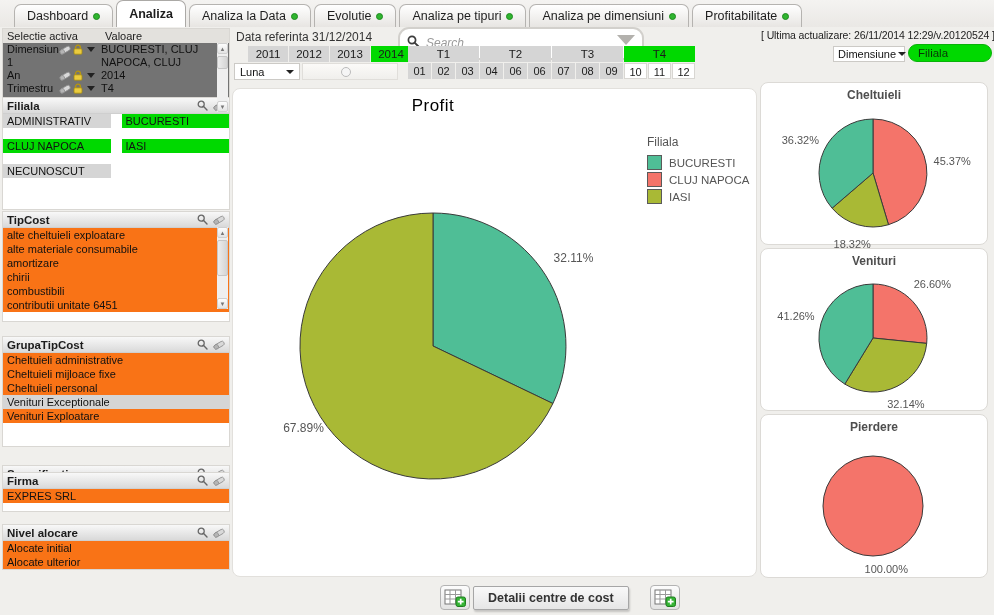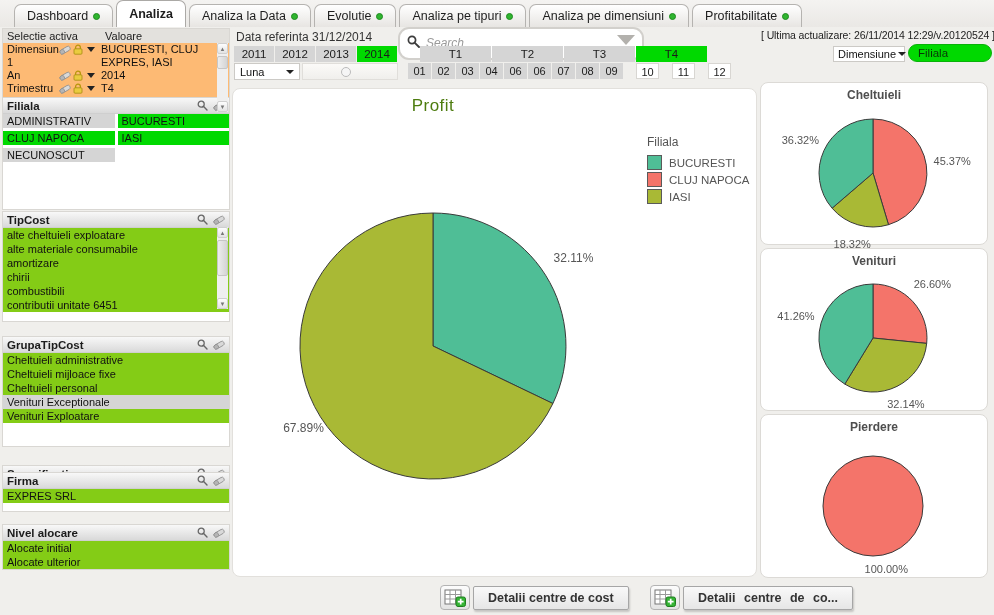--- a/index.html
+++ b/index.html
@@ -8,31 +8,31 @@
   
   .tabbar{position:absolute;left:0;top:0;width:994px;height:27px;display:flex;align-items:flex-end;padding-left:14px;box-sizing:border-box;background:linear-gradient(#F4F3F1,#EAE8E5);}
   .tab{position:relative;height:22px;padding:0 12px;margin-right:3px;border:1px solid #B5B3B0;border-bottom:none;border-radius:7px 7px 0 0;background:linear-gradient(#FFFFFF,#E7E5E2);font-size:12.5px;color:#1d1d1d;display:flex;align-items:center;gap:5px;white-space:nowrap;}
   .tab.active{background:#FFF;font-weight:bold;height:26px;z-index:2;border-color:#ABA9A6;}
   .tab-dot{width:7px;height:7px;border-radius:50%;background:#2FB52F;border:1px solid #1E8A1E;box-sizing:border-box;}
 
   
   .panel{position:absolute;left:2px;width:228px;background:#FFF;border:1px solid #D9D7D3;box-sizing:border-box;}
   .panel-header{height:15px;background:linear-gradient(#F8F8F8,#D9D9D9);display:flex;align-items:center;padding:0 4px;font-size:11.5px;font-weight:bold;color:#1b1b1b;border-bottom:1px solid #CFCFCF;}
   .ph-icons{margin-left:auto;display:flex;gap:5px;align-items:center;}
-  .li{height:14px;line-height:14px;font-size:11px;padding:0 4px;background:#84cc16;overflow:hidden;white-space:nowrap;}
+  .li{height:14px;line-height:14px;font-size:11px;padding:0 4px;background:#f97316;overflow:hidden;white-space:nowrap;}
   .state-excluded{background:var(--gray);}
   .state-selected{background:var(--green);}
   .state-empty{background:#FFF;}
-  .fgrid{display:grid;grid-template-columns:1fr 1fr;gap:3px;background:#FFF;}
+  .fgrid{display:grid;grid-template-columns:1fr 1fr;gap:11px;background:#FFF;}
   .flist{position:relative;}
   .semrow{display:flex;gap:2px;padding:1px 1px;}
   .semcell{flex:1;height:16px;line-height:16px;text-align:center;background:#FFF;border:1px solid #C9C9C9;font-size:11px;}
 
   
-  .sel-box{position:absolute;left:2px;top:28px;width:228px;height:86px;background:#fdba74;border:1px solid #D9D7D3;box-sizing:border-box;}
+  .sel-box{position:absolute;left:2px;top:28px;width:228px;height:86px;background:#737373;border:1px solid #D9D7D3;box-sizing:border-box;}
   .sel-header{display:flex;height:14px;line-height:14px;background:#E3E1DD;font-size:11px;color:#222;}
   .sel-h1{width:96px;padding-left:4px;}
   .sel-h2{flex:1;padding-left:2px;}
   .sel-row{display:flex;font-size:11px;}
   .sel-name{width:96px;display:flex;align-items:flex-start;padding-left:4px;box-sizing:border-box;}
   .sel-name-text{width:52px;overflow:hidden;line-height:13px;}
   .sel-icons{display:flex;align-items:center;gap:2px;height:13px;}
   .sel-value{flex:1;line-height:13px;padding-left:2px;padding-right:14px;}
   .caret{width:0;height:0;border-left:4px solid transparent;border-right:4px solid transparent;border-top:5px solid #222;display:inline-block;margin-left:2px;}
 
@@ -44,35 +44,35 @@
 
   
   .data-ref{position:absolute;left:236px;top:30px;font-size:12px;color:#333;}
   .searchbox{position:absolute;left:398px;top:27px;width:228px;height:17px;border:2px solid #D2D0CC;border-radius:11px;background:#FFF;display:flex;align-items:flex-start;padding:6px 7px;}
   .searchbox input{flex:1;border:none;outline:none;font-size:12px;font-style:italic;color:#555;background:transparent;margin-left:4px;font-family:"Liberation Sans",sans-serif;}
   .searchbox input::placeholder{color:#9a9a9a;font-style:italic;}
   .search-caret{width:0;height:0;border-left:9px solid transparent;border-right:9px solid transparent;border-top:10px solid #B3B1AD;}
   .cellrow{position:absolute;display:flex;gap:1px;}
   .cell{height:16px;line-height:16px;text-align:center;background:var(--gray);font-size:11.5px;color:#1b1b1b;box-sizing:border-box;}
   .cell.state-selected{background:var(--green);}
-  .cell.state-optional{background:#FFF;border:1px solid #D8D6D2;margin-left:12px;}
+  .cell.state-optional{background:#FFF;border:1px solid #D8D6D2;}
   .ycell{width:40px;}
   .qcell{width:71px;}
   .mcell{width:23px;font-size:11px;}
   .luna-box{position:absolute;left:234px;top:63px;width:66px;height:17px;background:#FFF;border:1px solid #CCCAC6;box-sizing:border-box;display:flex;align-items:center;justify-content:space-between;padding:0 5px;font-size:11px;}
   .luna-aux{position:absolute;left:302px;top:63px;width:96px;height:17px;background:linear-gradient(#FBFAF8,#F0EFEC);border:1px solid #E0DEDA;box-sizing:border-box;display:flex;align-items:center;}
   .radio-ring{width:8px;height:8px;border:1.5px solid #BBB;border-radius:50%;margin-left:38px;background:#F5F5F5;}
   .ultima{position:absolute;left:761px;top:29px;font-size:10.5px;color:#222;letter-spacing:-0.1px;white-space:nowrap;}
   .dim-box{position:absolute;left:833px;top:46px;width:72px;height:16px;background:#FFF;border:1px solid #CCCAC6;box-sizing:border-box;display:flex;align-items:center;justify-content:space-between;padding:0 4px;font-size:11px;}
   .dim-box .caret{border-top-width:4px;}
   .dim-pill{position:absolute;left:908px;top:44px;width:84px;height:18px;background:var(--green);border:1px solid #09B209;border-radius:9px;box-sizing:border-box;display:flex;align-items:center;padding:0 9px;font-size:11.5px;color:#073607;}
 
   
   .main-panel{position:absolute;left:232px;top:88px;width:525px;height:489px;background:#FFF;border:1px solid #E2E0DC;border-radius:8px;box-sizing:border-box;}
-  .main-title{position:absolute;left:0;top:7px;width:400px;text-align:center;font-size:17px;color:#4d7c0f;letter-spacing:0.5px;}
+  .main-title{position:absolute;left:0;top:7px;width:400px;text-align:center;font-size:17px;color:#000000;letter-spacing:0.5px;}
   .legend{position:absolute;left:414px;top:46px;font-size:11.5px;color:#555;}
   .legend-title{font-size:12px;margin-bottom:5px;}
   .legend-row{display:flex;align-items:center;gap:7px;height:17px;}
   .swatch{width:15px;height:15px;border:1px solid #5a5a5a;box-sizing:border-box;display:inline-block;}
   .pie-svg{position:absolute;left:0;top:0;overflow:visible;}
   .rpanel{position:absolute;left:760px;width:228px;background:#FFF;border:1px solid #DCDAD6;border-radius:8px;box-sizing:border-box;}
   .rp-title{position:absolute;left:0;top:5px;width:100%;text-align:center;font-weight:bold;font-size:12px;color:#4E4E4E;}
 
   
   .bbtn{position:absolute;top:585px;display:flex;align-items:center;gap:3px;}
@@ -131,21 +131,21 @@
                   <rect x="0.5" y="3" width="4.5" height="4.4" rx="2" fill="#B5B5B5" stroke="#909090" stroke-width="0.8"></rect>
                 </g>
               </svg>
               <svg width="10" height="11" viewBox="0 0 10 11">
                 <path d="M2.6 5 V3.6 a2.4 2.4 0 0 1 4.8 0 V5" fill="none" stroke="#B8960B" stroke-width="1.3"></path>
                 <rect x="1" y="4.8" width="8" height="5.4" rx="1" fill="#EACB3F" stroke="#A58A10" stroke-width="0.8"></rect>
               </svg>
               <span class="caret"></span>
             </span>
           </div>
-          <div class="sel-value">BUCURESTI, CLUJ EXPRES, IASI</div>
+          <div class="sel-value">BUCURESTI, CLUJ NAPOCA, CLUJ</div>
         </div>
         <div class="sel-row">
           <div class="sel-name">
             <span class="sel-name-text">An</span>
             <span class="sel-icons">
               <svg width="12" height="10" viewBox="0 0 12 10">
                 <g transform="rotate(-30 6 5)">
                   <rect x="0.5" y="3" width="11" height="4.4" rx="2" fill="#D9D9D9" stroke="#909090" stroke-width="0.8"></rect>
                   <rect x="0.5" y="3" width="4.5" height="4.4" rx="2" fill="#B5B5B5" stroke="#909090" stroke-width="0.8"></rect>
                 </g>
@@ -338,36 +338,36 @@
 
   <div class="searchbox">
     <svg width="13" height="13" viewBox="0 0 13 13">
         <circle cx="5" cy="5" r="3.6" fill="none" stroke="#3d3d3d" stroke-width="1.7"></circle>
         <line x1="7.8" y1="7.8" x2="12" y2="12" stroke="#3d3d3d" stroke-width="1.9" stroke-linecap="round"></line>
       </svg>
     <input type="text" placeholder="Search" style="">
     <span class="search-caret"></span>
   </div>
 
-  <div class="cellrow" id="years" style="left:234px;top:46px;align-items:flex-end;">
+  <div class="cellrow" id="years" style="left:248px;top:46px;align-items:flex-end;">
       <div class="cell ycell state-excluded">2011</div>
       <div class="cell ycell state-excluded">2012</div>
       <div class="cell ycell state-excluded">2013</div>
       <div class="cell ycell state-selected">2014</div>
     </div>
 
   <div class="luna-box">
     <span>Luna</span>
     <span class="caret" style="border-top-width:4px;"></span>
   </div>
   <div class="luna-aux">
     <span class="radio-ring"></span>
   </div>
 
-  <div class="cellrow" id="quarters" style="left:408px;top:46px;margin-left:12px;">
+  <div class="cellrow" id="quarters" style="left:408px;top:46px;">
       <div class="cell qcell state-excluded">T1</div>
       <div class="cell qcell state-excluded">T2</div>
       <div class="cell qcell state-excluded">T3</div>
       <div class="cell qcell state-selected">T4</div>
     </div>
   <div class="cellrow" id="months" style="left:408px;top:63px;">
       <div class="cell mcell state-excluded">01</div>
       <div class="cell mcell state-excluded">02</div>
       <div class="cell mcell state-excluded">03</div>
       <div class="cell mcell state-excluded">04</div>
@@ -463,16 +463,15 @@
       <svg width="22" height="20" viewBox="0 0 22 20">
           <rect x="1" y="2" width="16" height="14" fill="#FFF" stroke="#777"></rect>
           <line x1="1" y1="6.5" x2="17" y2="6.5" stroke="#999"></line>
           <line x1="1" y1="11" x2="17" y2="11" stroke="#999"></line>
           <line x1="6" y1="2" x2="6" y2="16" stroke="#999"></line>
           <line x1="11.5" y1="2" x2="11.5" y2="16" stroke="#999"></line>
           <rect x="12" y="9" width="9.5" height="9.5" rx="2" fill="#35B335" stroke="#1E7D1E"></rect>
           <path d="M16.7 10.8 v5.8 M13.8 13.7 h5.8" stroke="#FFF" stroke-width="1.7"></path>
         </svg>
     </span>
-    <span class="bbtn-label spread">Detalii centre de co...</span>
   </div>
 
 </div>
 
 </body></html>

